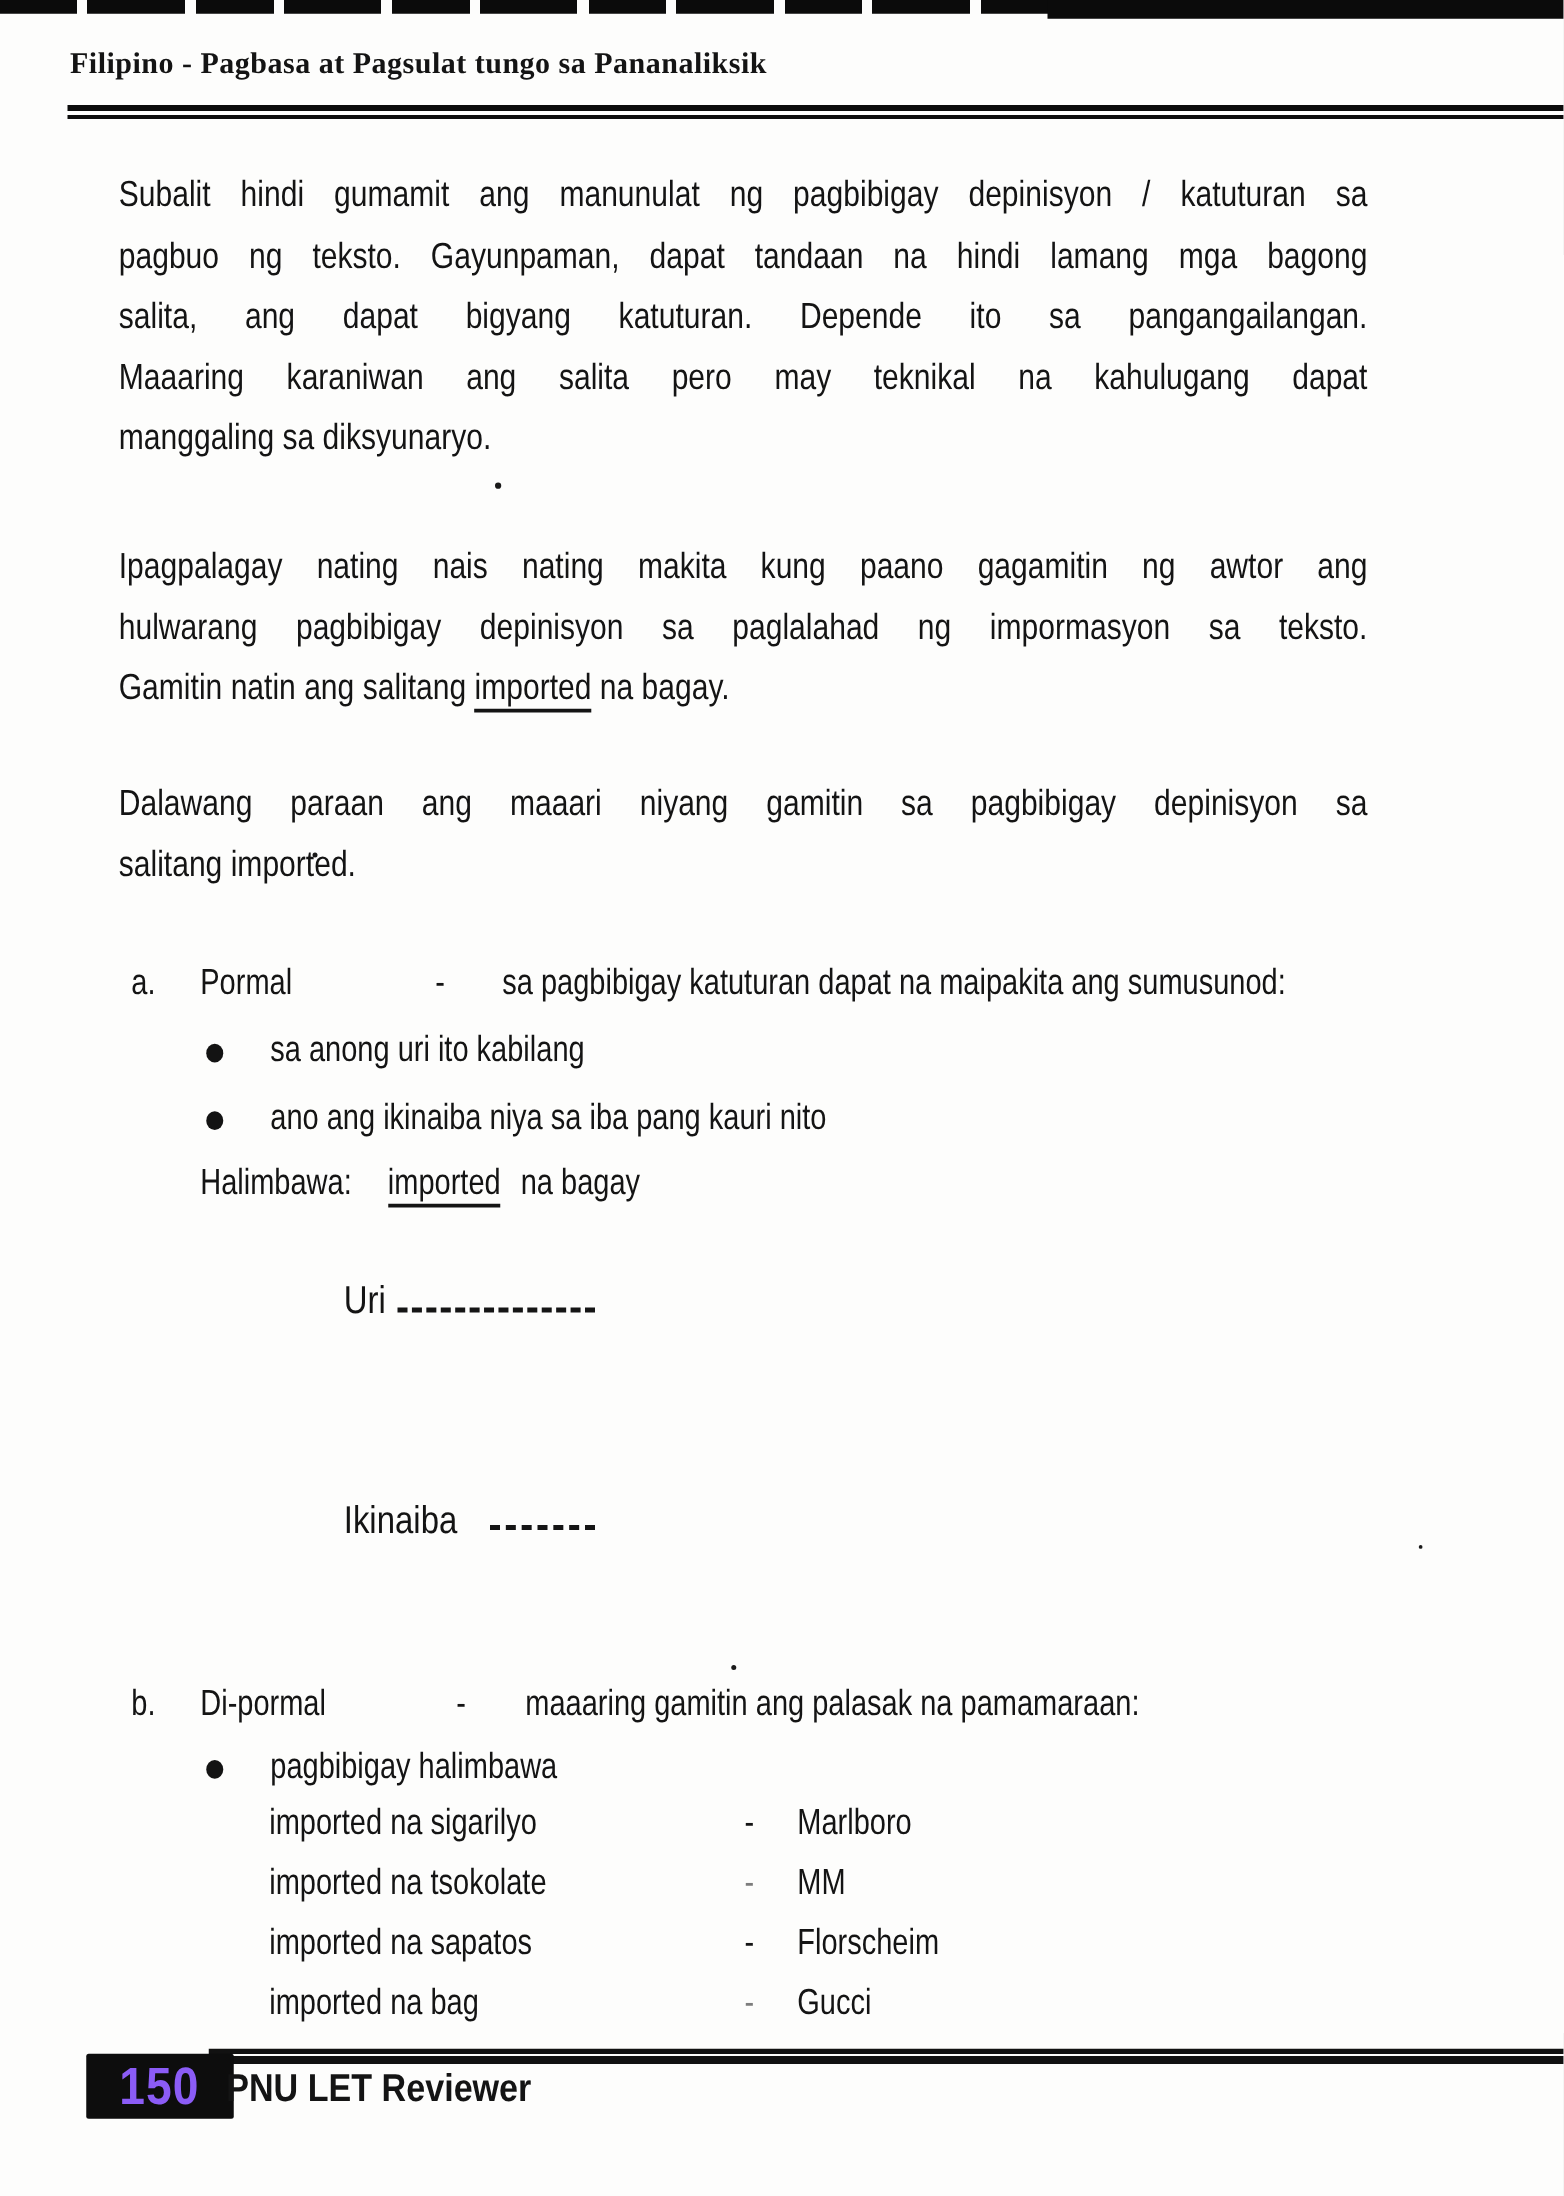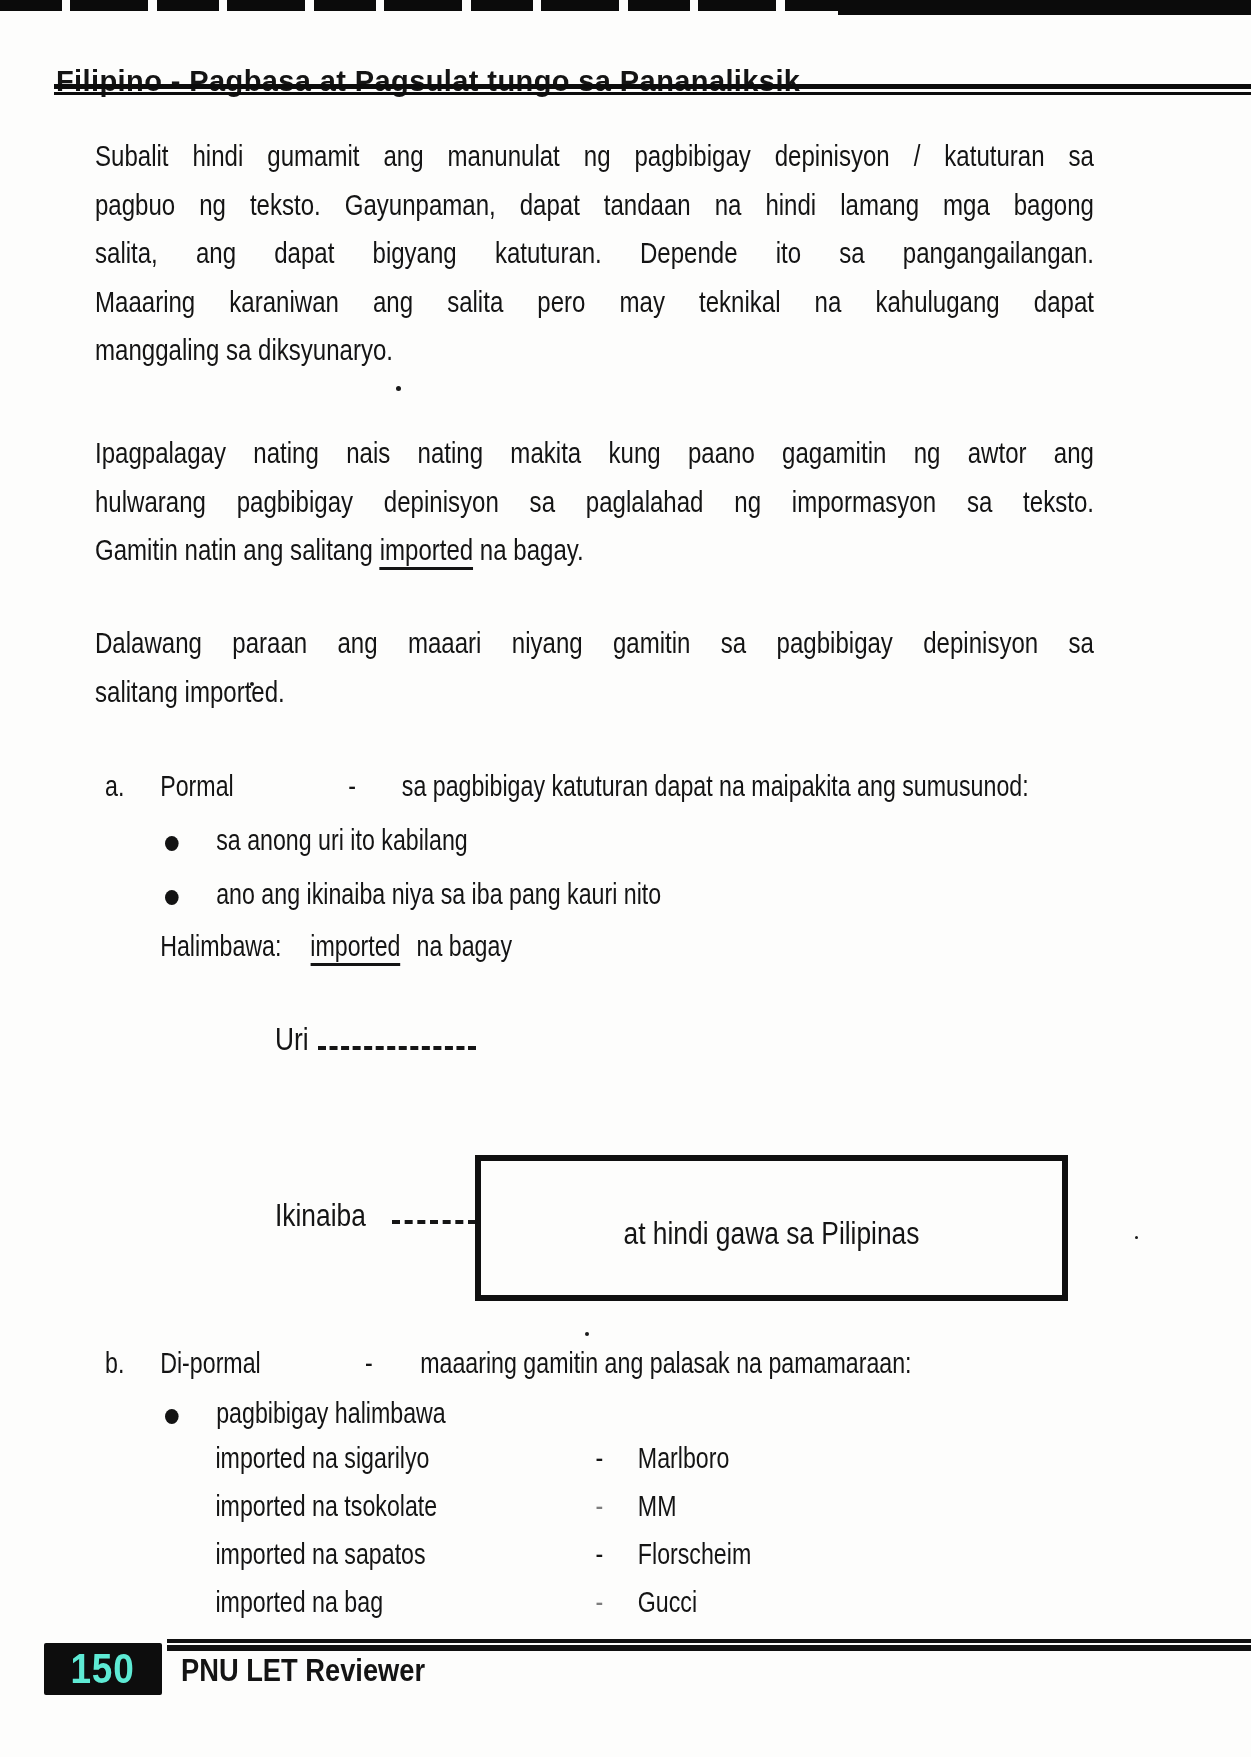--- a/index.html
+++ b/index.html
@@ -14,22 +14,22 @@
     background:repeating-linear-gradient(90deg,
       #0b0b0b 0 62px, rgba(0,0,0,0) 62px 70px,
       #0b0b0b 70px 148px, rgba(0,0,0,0) 148px 157px);
   }
   .top-band::after{
     content:"";position:absolute;right:0;top:0;width:33%;height:15px;background:#0b0b0b;
   }
   
   .header-title{
     position:absolute;left:56px;top:38px;
-    font-family:Liberation Sans, sans-serif;font-weight:700;font-size:29px;
-    letter-spacing:.4px;white-space:nowrap;margin-top:27px;
+    font-family:Liberation Serif, serif;font-weight:700;font-size:24px;
+    letter-spacing:.4px;white-space:nowrap;
   }
   .header-rule{
     position:absolute;left:54px;top:84px;width:1197px;height:12px;
     background:linear-gradient(#0c0c0c 0 5px, transparent 5px 8px, #0c0c0c 8px 11px, transparent 11px);
   }
   
   .para{
     position:absolute;left:95px;width:1205px;
     transform:scaleX(0.829);transform-origin:0 0;
     font-size:29px;line-height:48.5px;
@@ -78,22 +78,22 @@
     transform:scaleX(0.85);transform-origin:50% 0;white-space:pre-wrap;
   }
   .dbox1 .box-text{padding-top:24px;}
   .dbox2 .box-text{padding-top:48px;}
   
   .footer-rule{
     position:absolute;left:167px;top:1639px;width:1084px;height:13px;
     background:linear-gradient(#111 0 4px, transparent 4px 6px, #111 6px 12px, transparent 12px);
   }
   .page-badge{
-    position:absolute;left:44px;top:1643px;width:118px;height:52px;
-    background:#0d0d0d;color:#5eead4;text-align:center;border-radius:2px;
+    position:absolute;left:69px;top:1643px;width:118px;height:52px;
+    background:#0d0d0d;color:#8b5cf6;text-align:center;border-radius:2px;
   }
   .page-badge span{
     display:inline-block;font-weight:700;font-size:42px;line-height:52px;
     transform:scaleX(0.88);transform-origin:50% 50%;letter-spacing:1px;
   }
   .footer-label{
     position:absolute;left:181px;top:1649px;font-weight:700;font-size:31px;
     line-height:44px;transform:scaleX(0.88);transform-origin:0 0;white-space:nowrap;
   }
   
@@ -150,23 +150,20 @@
       <span class="underline" style="margin-left:28px">imported</span>
       <span style="margin-left:12px">na bagay</span>
     </div>
   </div>
 
   <div class="diag-label uri-label">Uri</div>
   <div class="connector connector-1"></div>
 
   <div class="diag-label ikinaiba-label">Ikinaiba</div>
   <div class="connector connector-2"></div>
-  <div class="dbox dbox2">
-    <div class="box-text">at hindi gawa sa Pilipinas</div>
-  </div>
 
   <div class="sect sb">
     <div class="srow" style="top:0">
       <span class="abs" style="left:0">b.</span>
       <span class="abs" style="left:69px">Di-pormal</span>
       <span class="abs" style="left:325px">-</span>
       <span class="abs" style="left:394px">maaaring gamitin ang palasak na pamamaraan:</span>
     </div>
     <div class="srow" style="top:50px;padding-left:75px">
       <span class="bullet"></span><span class="b-text">pagbibigay halimbawa</span>

